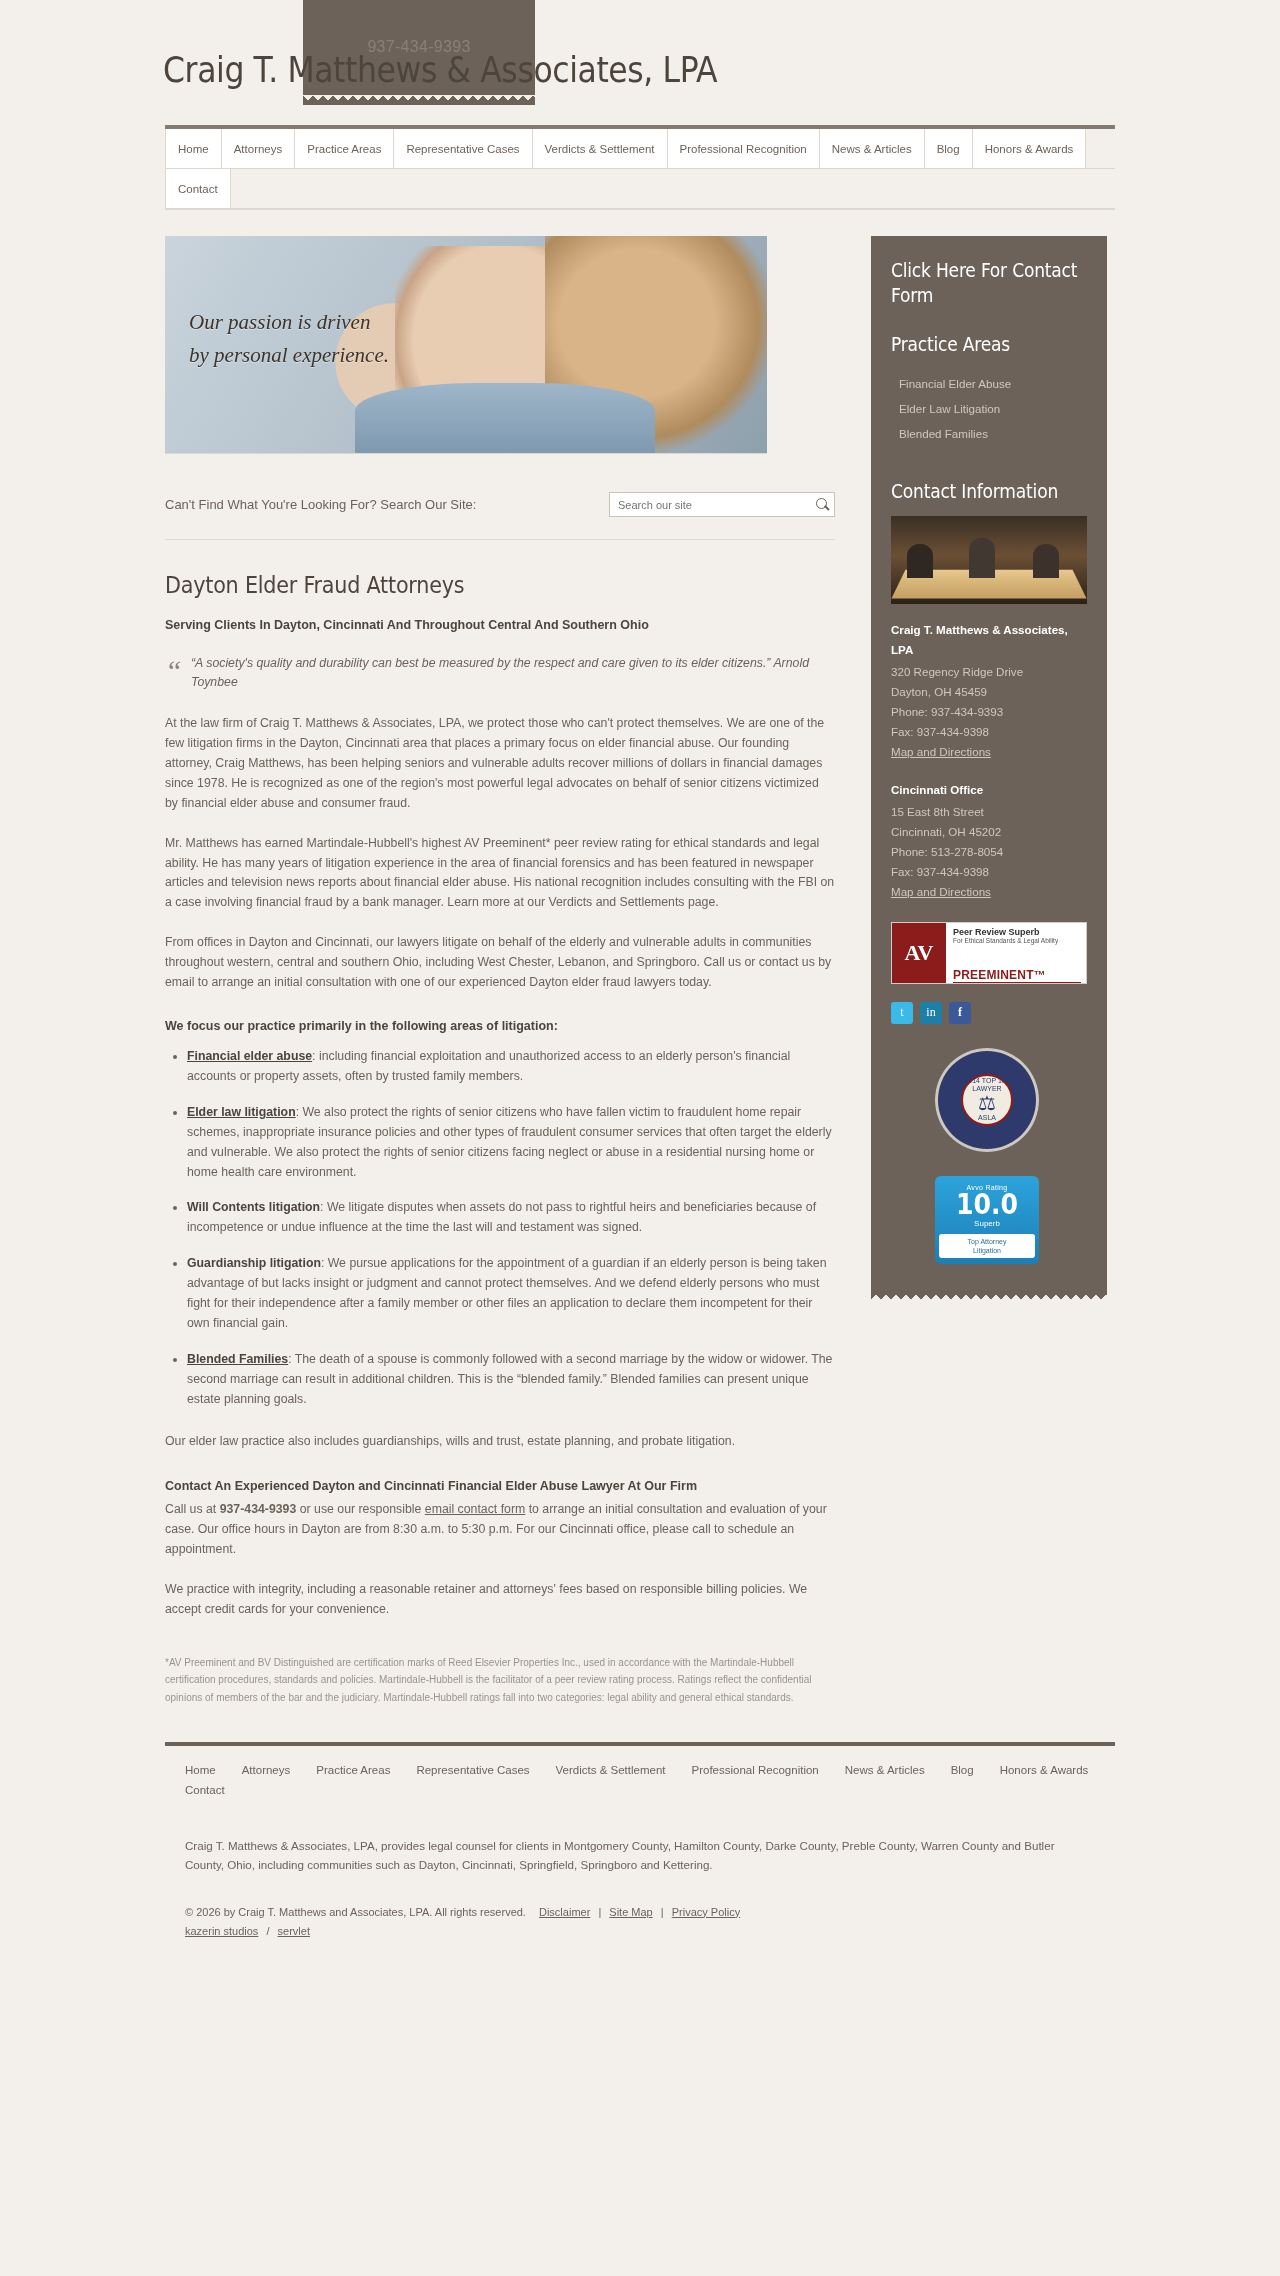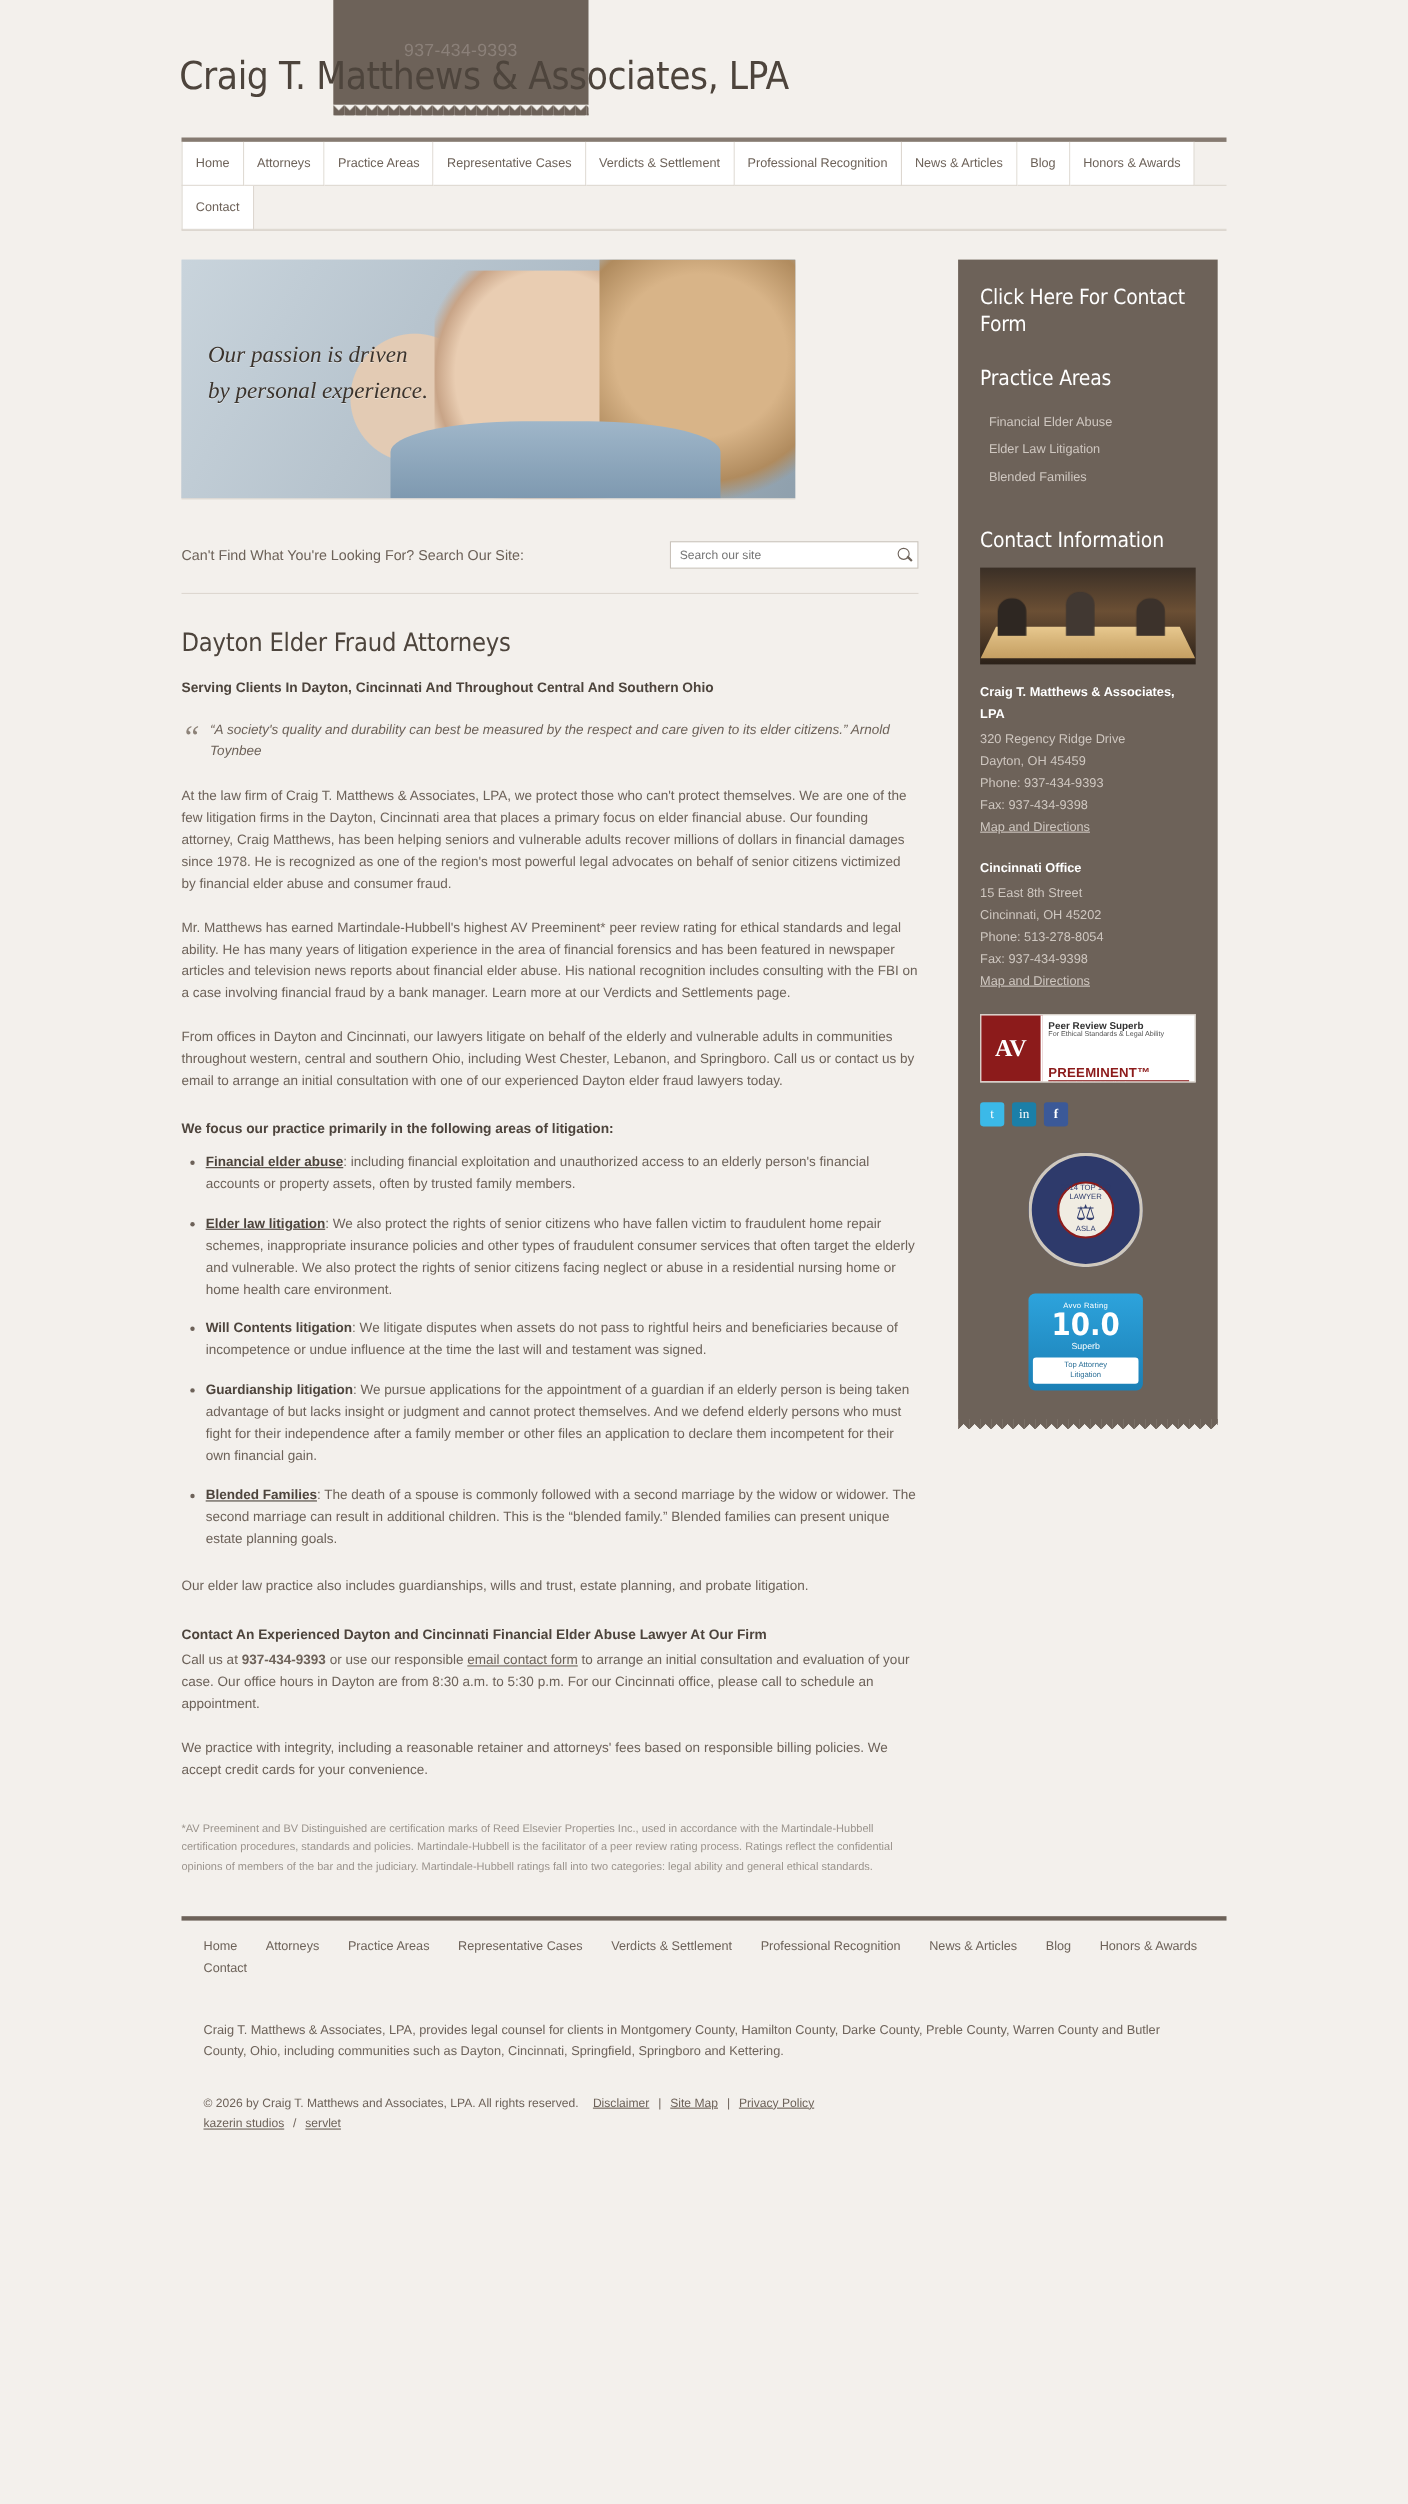--- a/index.html
+++ b/index.html
@@ -94,21 +94,21 @@
     margin: 0 auto;
     display: flex;
     gap: 36px;
     padding-top: 26px;
     align-items: flex-start;
   }
   .main-col { width: 670px; }
   .side-col { width: 200px; position: relative; }
   
   .hero {
-    width: 558px;
+    width: 602px;
     height: 218px;
     position: relative;
     overflow: hidden;
     background: linear-gradient(160deg, #cfd9e0 0%, #b7c3cd 40%, #9aa7b2 100%);
     border-bottom: 1px solid #ddd7d0;
   }
   .hero-photo {
     position: absolute;
     inset: 0;
     background:

